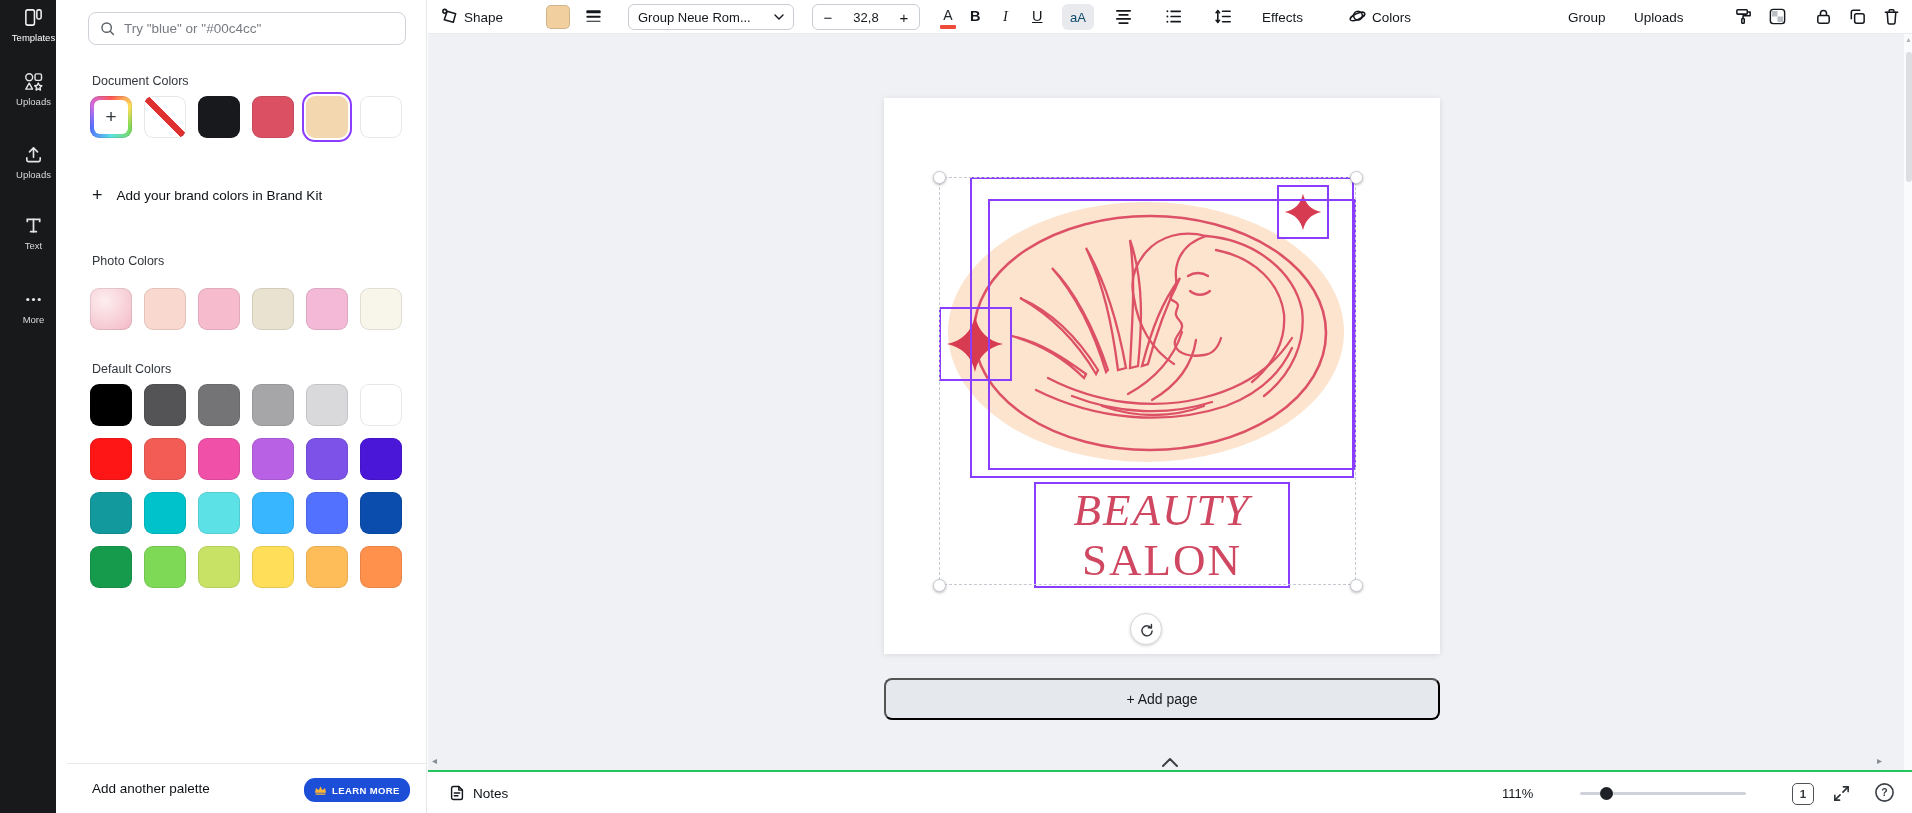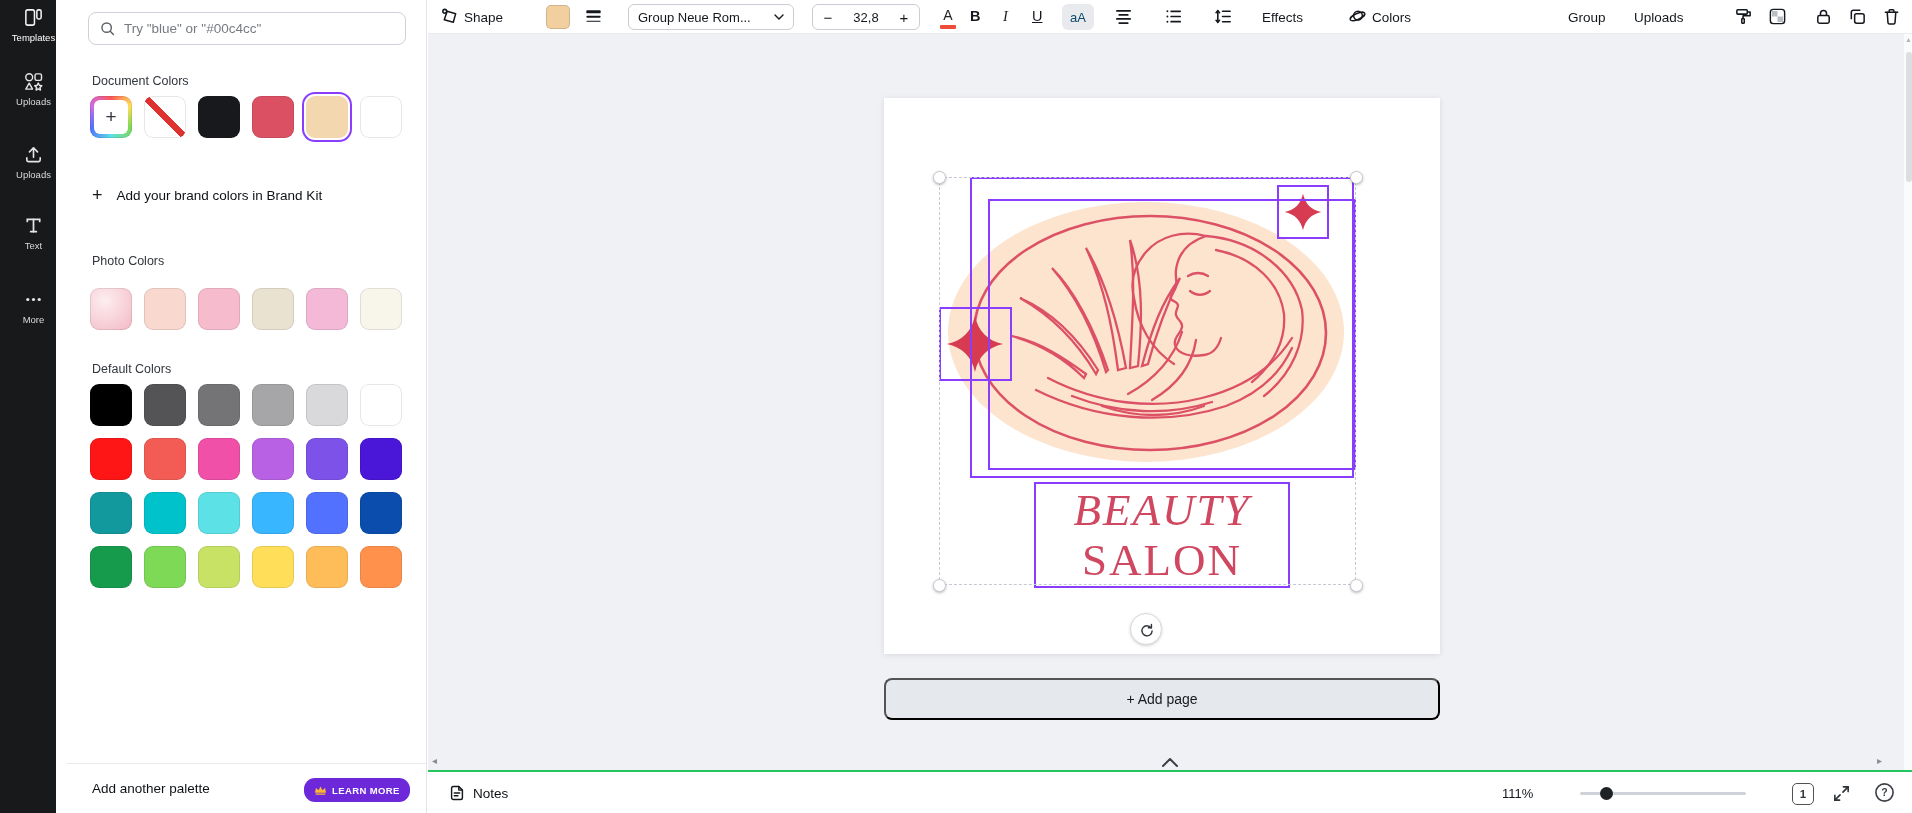--- a/index.html
+++ b/index.html
@@ -33,21 +33,21 @@
                   font-size:19px; color:#33373c; font-weight:400; }
   .sw-none { background:linear-gradient(45deg, #fff 45%, #e03131 45%, #e03131 55%, #fff 55%); }
   .sw-selected { box-shadow:0 0 0 2px #fff, 0 0 0 4px #8b3dff; }
   .sw-grad { background:radial-gradient(circle at 35% 30%, #fdeef0 0%, #f6c9d2 70%, #f2b6c4 100%); }
   .brand-row { position:absolute; left:25px; top:182px; display:flex; align-items:center; gap:14px;
                cursor:pointer; height:26px; }
   .brand-plus { font-size:18px; color:#14181d; line-height:1; }
   .brand-text { font-size:13.5px; color:#0d1216; }
   .panel-footer { position:absolute; left:0; right:0; top:763px; height:50px; background:#fff;
                   border-top:1px solid #e9eaec; }
-  .badge { position:absolute; left:237px; top:14px; height:21px; border-radius:11px; background:#6d28d9;
+  .badge { position:absolute; left:237px; top:14px; height:21px; border-radius:11px; background:#1d4ed8;
            color:#fff; display:flex; align-items:center; gap:5px; padding:12px 10px;
            font-size:9.5px; font-weight:700; letter-spacing:.4px; cursor:pointer; }
 
   
   .topbar { position:absolute; left:428px; top:0; right:0; height:34px; background:#fff;
             border-bottom:1px solid #ececee; z-index:10; }
   .tb-label { position:absolute; top:10px; font-size:13.5px; color:#14181d; white-space:nowrap; cursor:pointer; }
   .tb-icon { position:absolute; top:7px; cursor:pointer; }
   .fontbox { position:absolute; left:200px; top:4px; width:166px; height:26px; border:1px solid #c9cdd4;
              border-radius:6px; display:flex; align-items:center; padding:0 9px; gap:6px; cursor:pointer; }

